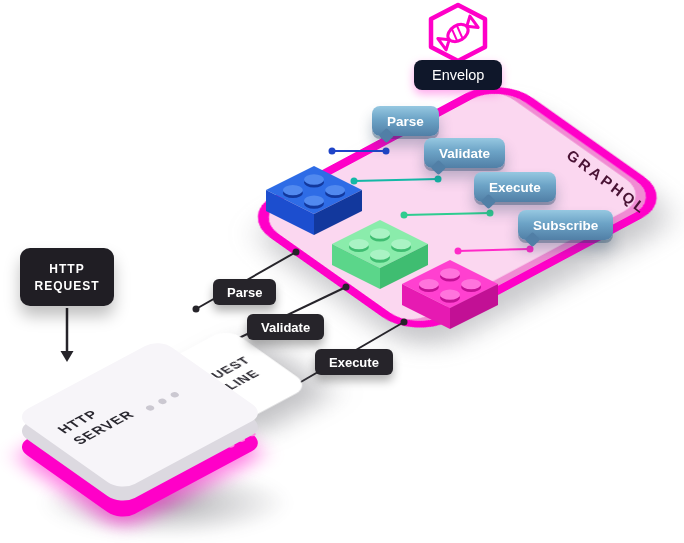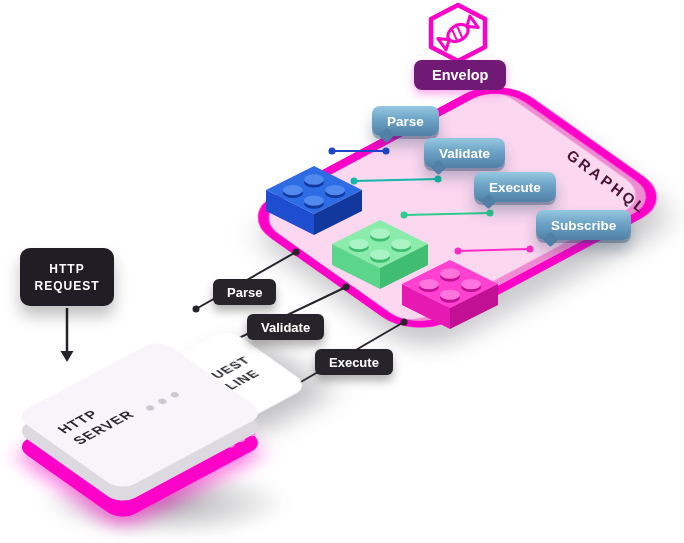--- a/index.html
+++ b/index.html
@@ -9,22 +9,22 @@
   
   .envelop-panel{position:absolute;width:298px;height:215px;box-sizing:border-box;
     border:9px solid #ff00c8;background:#fbd7f0;border-radius:40px;
     transform-origin:0 0;transform:matrix(0.88,-0.47,0.82,0.58,238,215);
     box-shadow:inset -5px -7px 0 rgba(222,0,158,.35);
     filter:drop-shadow(-12px 22px 14px rgba(100,100,110,.35));z-index:1;}
   .graphql-label{position:absolute;left:574px;top:146px;transform:rotate(37deg);
     transform-origin:0 0;font-weight:bold;font-size:15px;letter-spacing:3px;
     color:#4a1335;z-index:2;}
   .badge{position:absolute;left:414px;top:60px;height:30px;padding:0 18px;
-    background:#701a75;color:#fff;border-radius:8px;display:flex;align-items:center;
-    font-size:14.5px;font-weight:bold;z-index:20;box-shadow:0 4px 10px rgba(255,0,200,.35);}
+    background:#0f172a;color:#fff;border-radius:8px;display:flex;align-items:center;
+    font-size:14.5px;font-weight:normal;z-index:20;box-shadow:0 4px 10px rgba(255,0,200,.35);}
   .hex-icon{position:absolute;left:420px;top:2px;z-index:20;}
 
   
   .tag{position:absolute;height:30px;padding:0 15px;display:flex;align-items:center;
     color:#fff;font-size:13.5px;font-weight:bold;border-radius:8px;
     background:linear-gradient(180deg,#96c8e1 0%,#6ca3c6 45%,#517fa6 100%);
     box-shadow:0 3px 0 rgba(30,70,100,.35),0 10px 14px rgba(40,70,100,.30);z-index:20;}
   .tag::after{content:"";position:absolute;left:9px;bottom:-5px;width:11px;height:11px;
     background:#517fa6;transform:rotate(45deg);border-radius:2px;z-index:-1;}
 
@@ -164,21 +164,21 @@
 
   <div class="tag" style="left:372px;top:106px">
     <span>Parse</span>
   </div>
   <div class="tag" style="left:424px;top:138px">
     <span>Validate</span>
   </div>
   <div class="tag" style="left:474px;top:172px">
     <span>Execute</span>
   </div>
-  <div class="tag" style="left:536px;top:210px">
+  <div class="tag" style="left:518px;top:210px">
     <span>Subscribe</span>
   </div>
 
   <div class="req-box">
     <div>HTTP</div>
     <div>REQUEST</div>
   </div>
 
   <div class="pill" style="left:213px;top:279px">
     <span>Parse</span>

